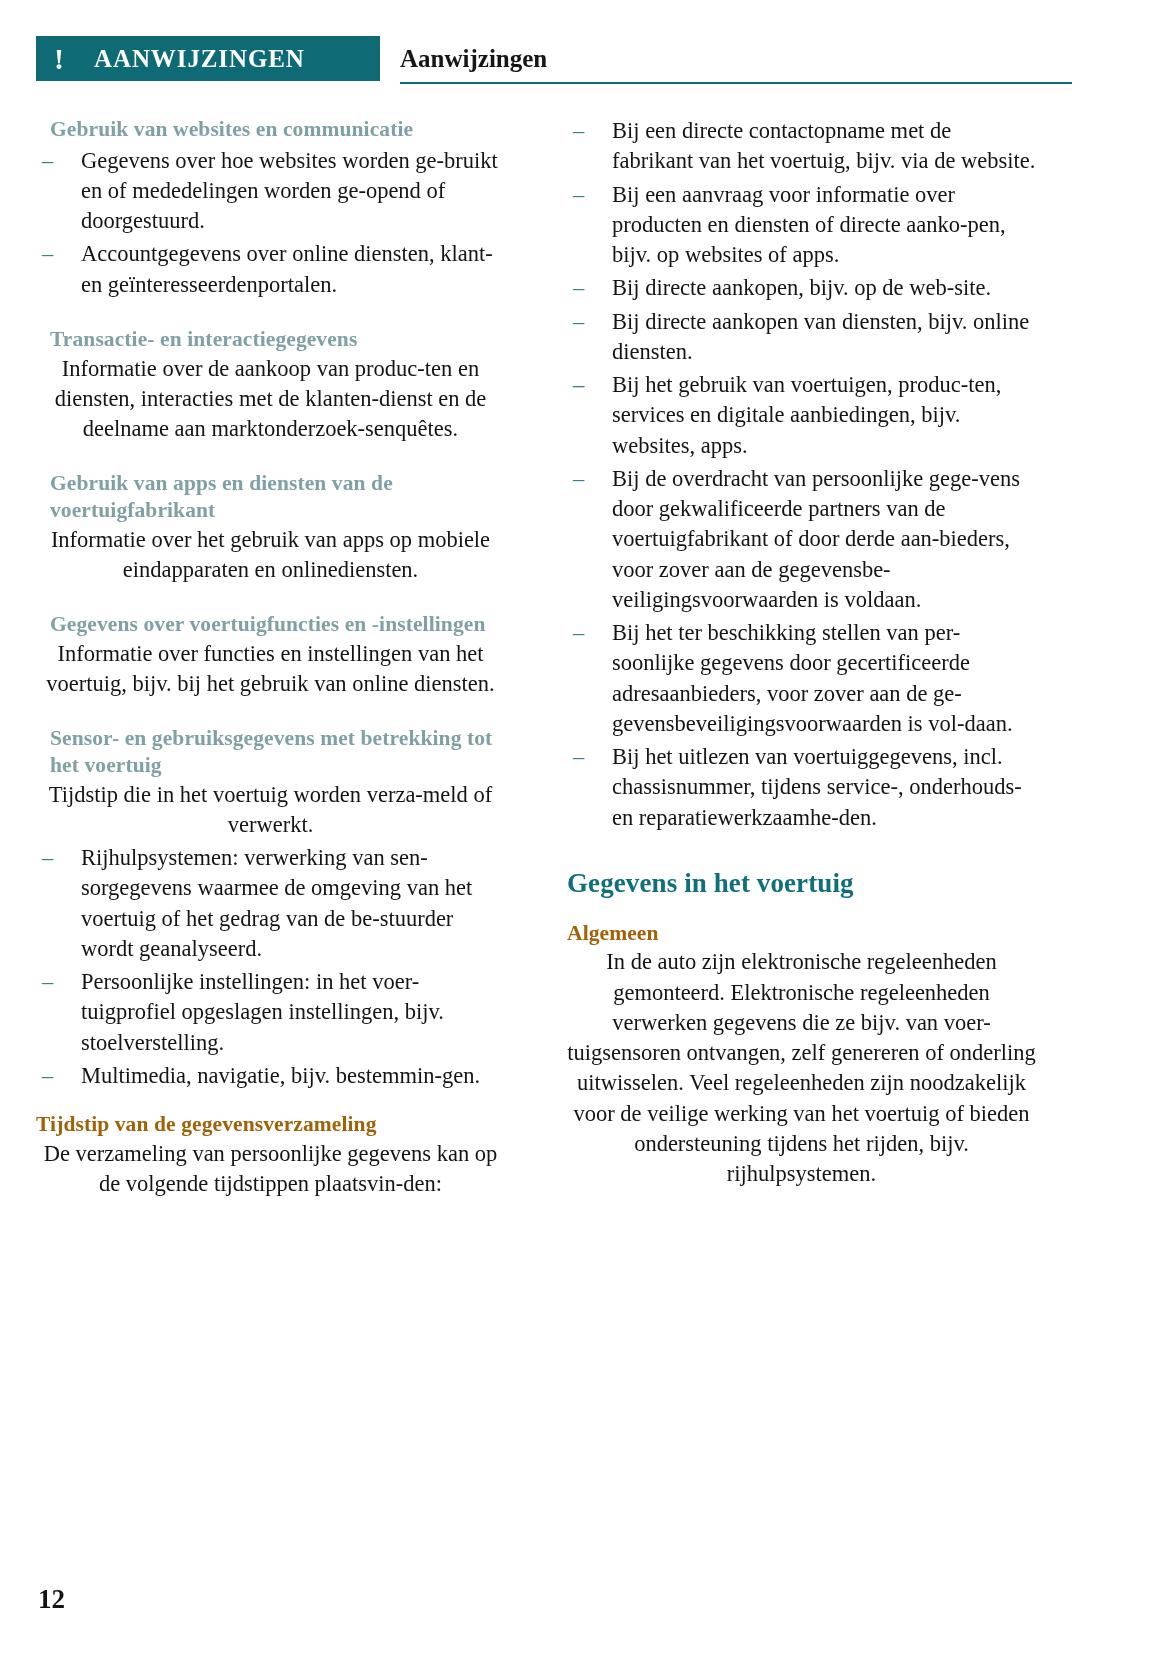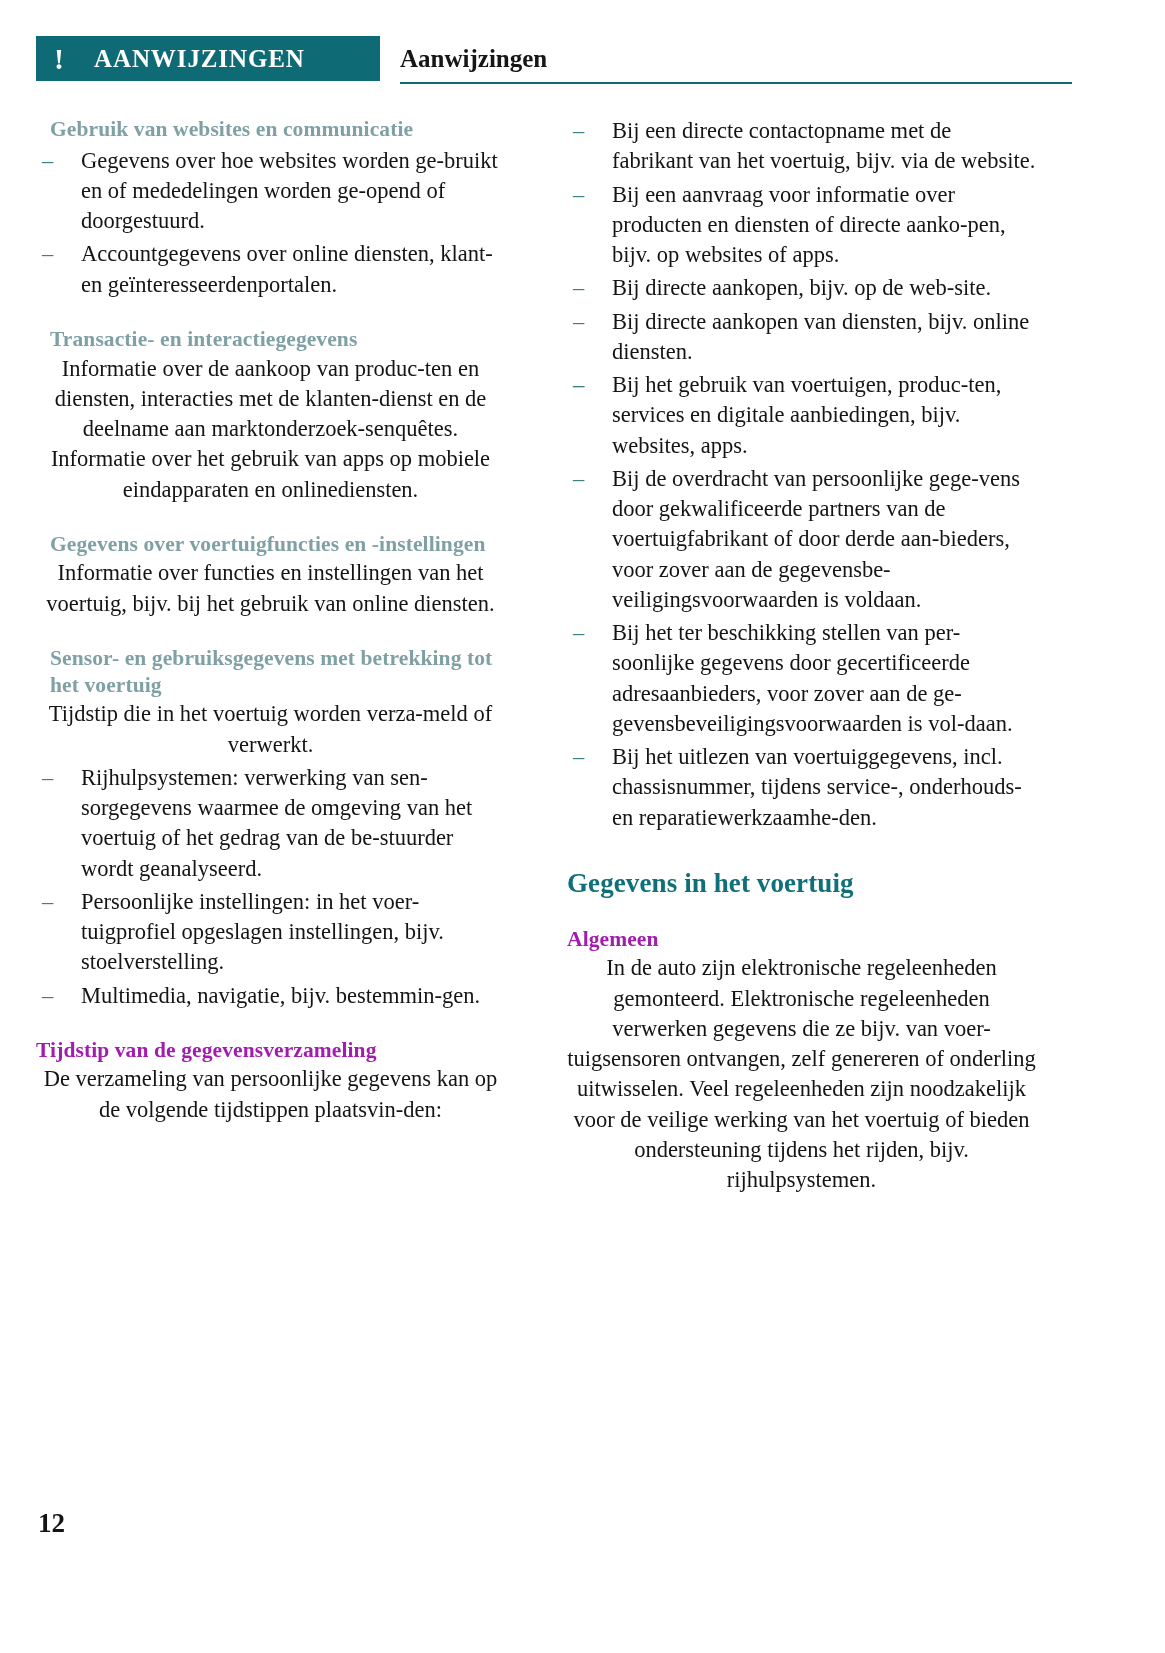--- a/index.html
+++ b/index.html
@@ -101,22 +101,22 @@
     font-weight: bold;
     color: #10707a;
     margin: 34px 0 0 0;
     line-height: 1.22;
     letter-spacing: 0.1px;
   }
   h2.sub-title {
     font-family: "Liberation Serif", serif;
     font-size: 21.5px;
     font-weight: bold;
-    color: #a21caf;
-    margin: 26px 0 1px 0;
+    color: #a16207;
+    margin: 20px 0 1px 0;
     line-height: 1.24;
     letter-spacing: 0.1px;
   }
   h3.minor-title {
     font-family: "Liberation Serif", serif;
     font-size: 21.5px;
     font-weight: bold;
     color: #7fa0a4;
     margin: 26px 0 1px 14px;
     line-height: 1.24;
@@ -155,21 +155,21 @@
     top: 0;
     color: #3d7f87;
     font-size: 22.5px;
     line-height: 1.345;
   }
 
   
   .footer-page-number {
     position: absolute;
     left: 38px;
-    top: 1508px;
+    top: 1584px;
     font-family: "Liberation Serif", serif;
     font-weight: bold;
     font-size: 27px;
     color: #141414;
   }
 </style>
 </head>
 <body>
 
 <div class="page">
@@ -195,20 +195,21 @@
         </li>
         <li>
           <span class="dash">–</span>
           <span>Accountgegevens over online diensten, klant- en geïnteresseerdenportalen.</span>
         </li>
       </ul>
 
       <h3 class="minor-title">Transactie- en interactiegegevens</h3>
       <p class="body">Informatie over de aankoop van produc-ten en diensten, interacties met de klanten-dienst en de deelname aan marktonderzoek-senquêtes.</p>
 
+      <h3 class="minor-title">Gebruik van apps en diensten van de voertuigfabrikant</h3>
       <p class="body">Informatie over het gebruik van apps op mobiele eindapparaten en onlinediensten.</p>
 
       <h3 class="minor-title">Gegevens over voertuigfuncties en -instellingen</h3>
       <p class="body">Informatie over functies en instellingen van het voertuig, bijv. bij het gebruik van online diensten.</p>
 
       <h3 class="minor-title">Sensor- en gebruiksgegevens met betrekking tot het voertuig</h3>
       <p class="body">Tijdstip die in het voertuig worden verza-meld of verwerkt.</p>
       <ul class="dashlist">
         <li>
           <span class="dash">–</span>

